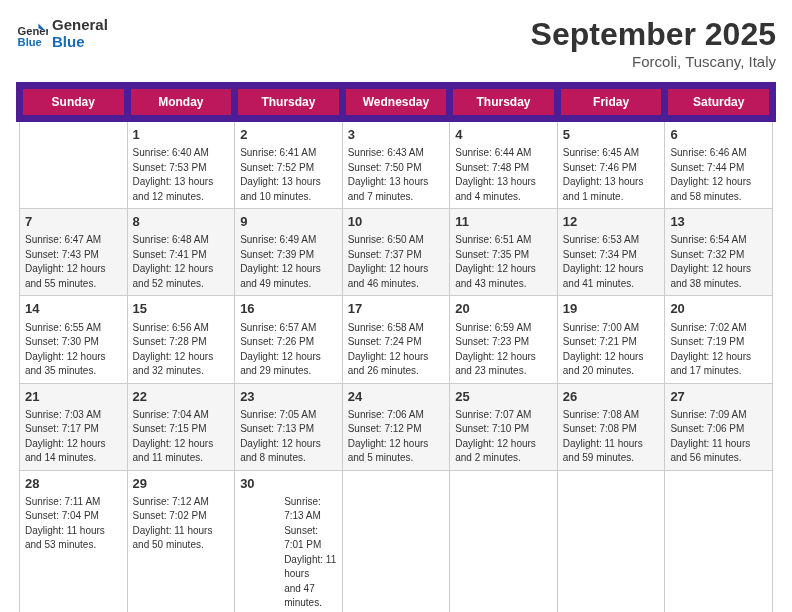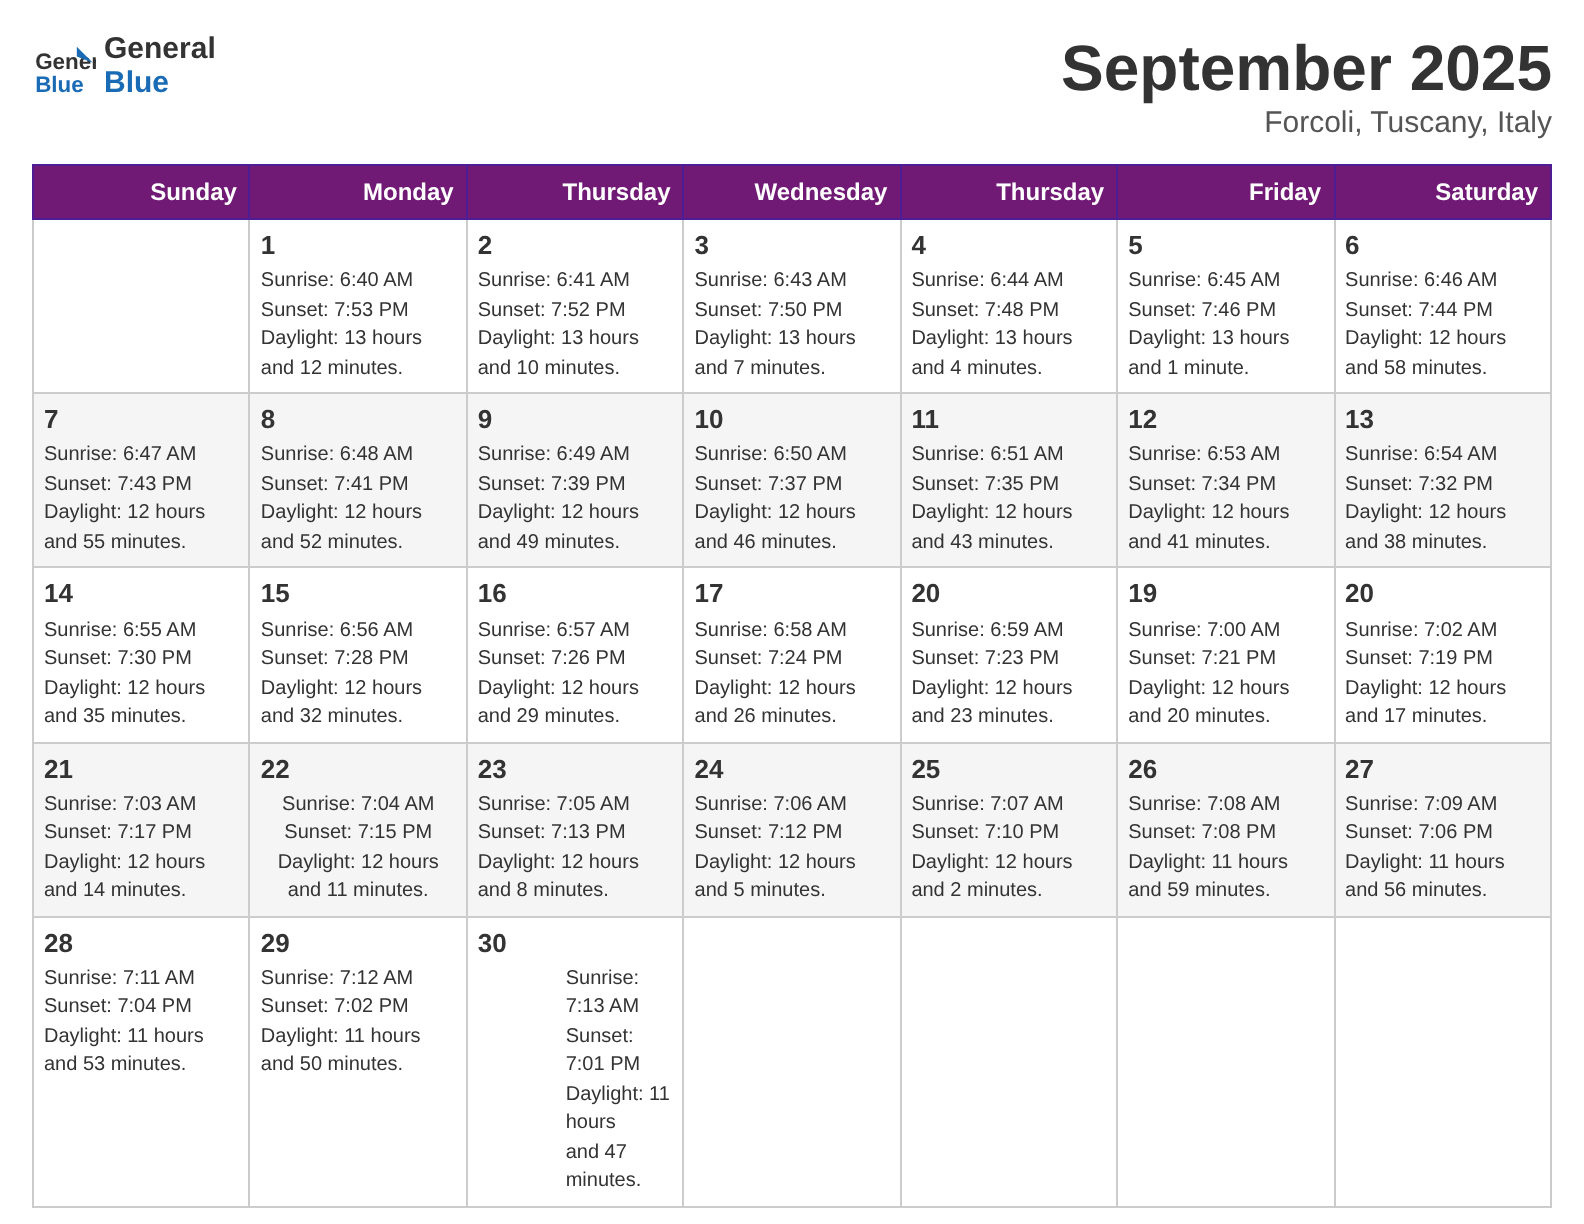--- a/index.html
+++ b/index.html
@@ -36,27 +36,27 @@
     .location {
       font-size: 15px;
       color: #555;
     }
     table {
       width: 100%;
       border-collapse: collapse;
       font-size: 11px;
     }
     thead tr th {
-      background-color: #701a75;
+      background-color: #be185d;
       color: #fff;
-      text-align: right;
+      text-align: center;
       padding: 6px 6px;
       font-size: 12px;
       font-weight: bold;
-      border: 1px solid #4c1d95;
+      border: 7px solid #4c1d95;
     }
     tbody tr td {
       vertical-align: top;
       border: 1px solid #ccc;
       padding: 4px 5px;
       min-height: 70px;
       height: 80px;
       width: calc(100% / 7);
       color: #333;
       line-height: 1.4;
@@ -269,21 +269,21 @@
       <tr>
         <td>
           <span class="day-number">21</span>
           <div class="day-info" style="white-space: pre-line;">Sunrise: 7:03 AM
 Sunset: 7:17 PM
 Daylight: 12 hours
 and 14 minutes.</div>
         </td>
         <td>
           <span class="day-number">22</span>
-          <div class="day-info" style="white-space: pre-line; text-align: center;">Sunrise: 7:04 AM
+          <div class="day-info" style="white-space: pre-line;">Sunrise: 7:04 AM
 Sunset: 7:15 PM
 Daylight: 12 hours
 and 11 minutes.</div>
         </td>
         <td>
           <span class="day-number">23</span>
           <div class="day-info" style="white-space: pre-line;">Sunrise: 7:05 AM
 Sunset: 7:13 PM
 Daylight: 12 hours
 and 8 minutes.</div>

